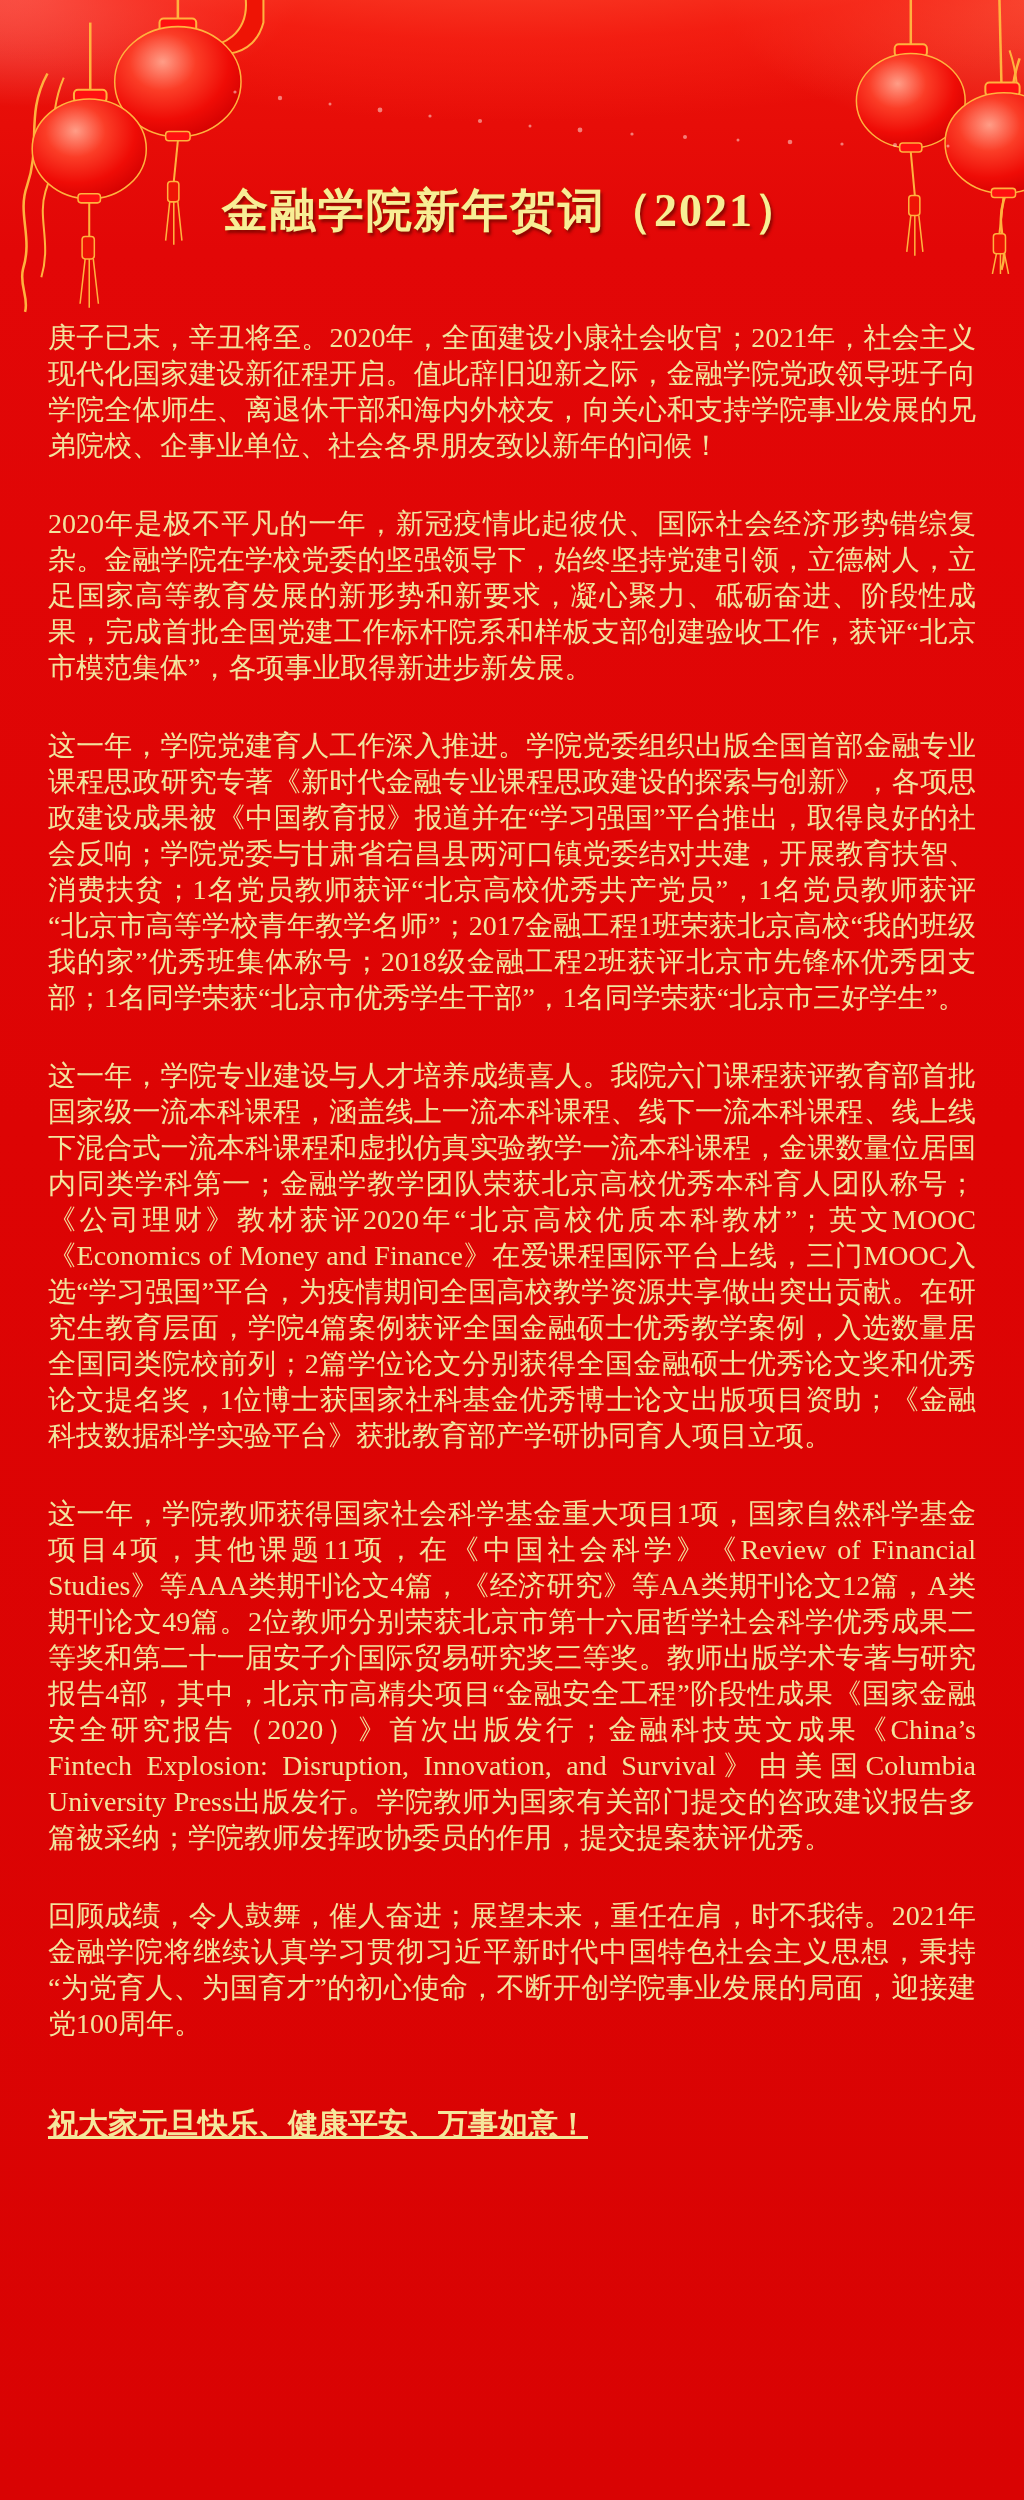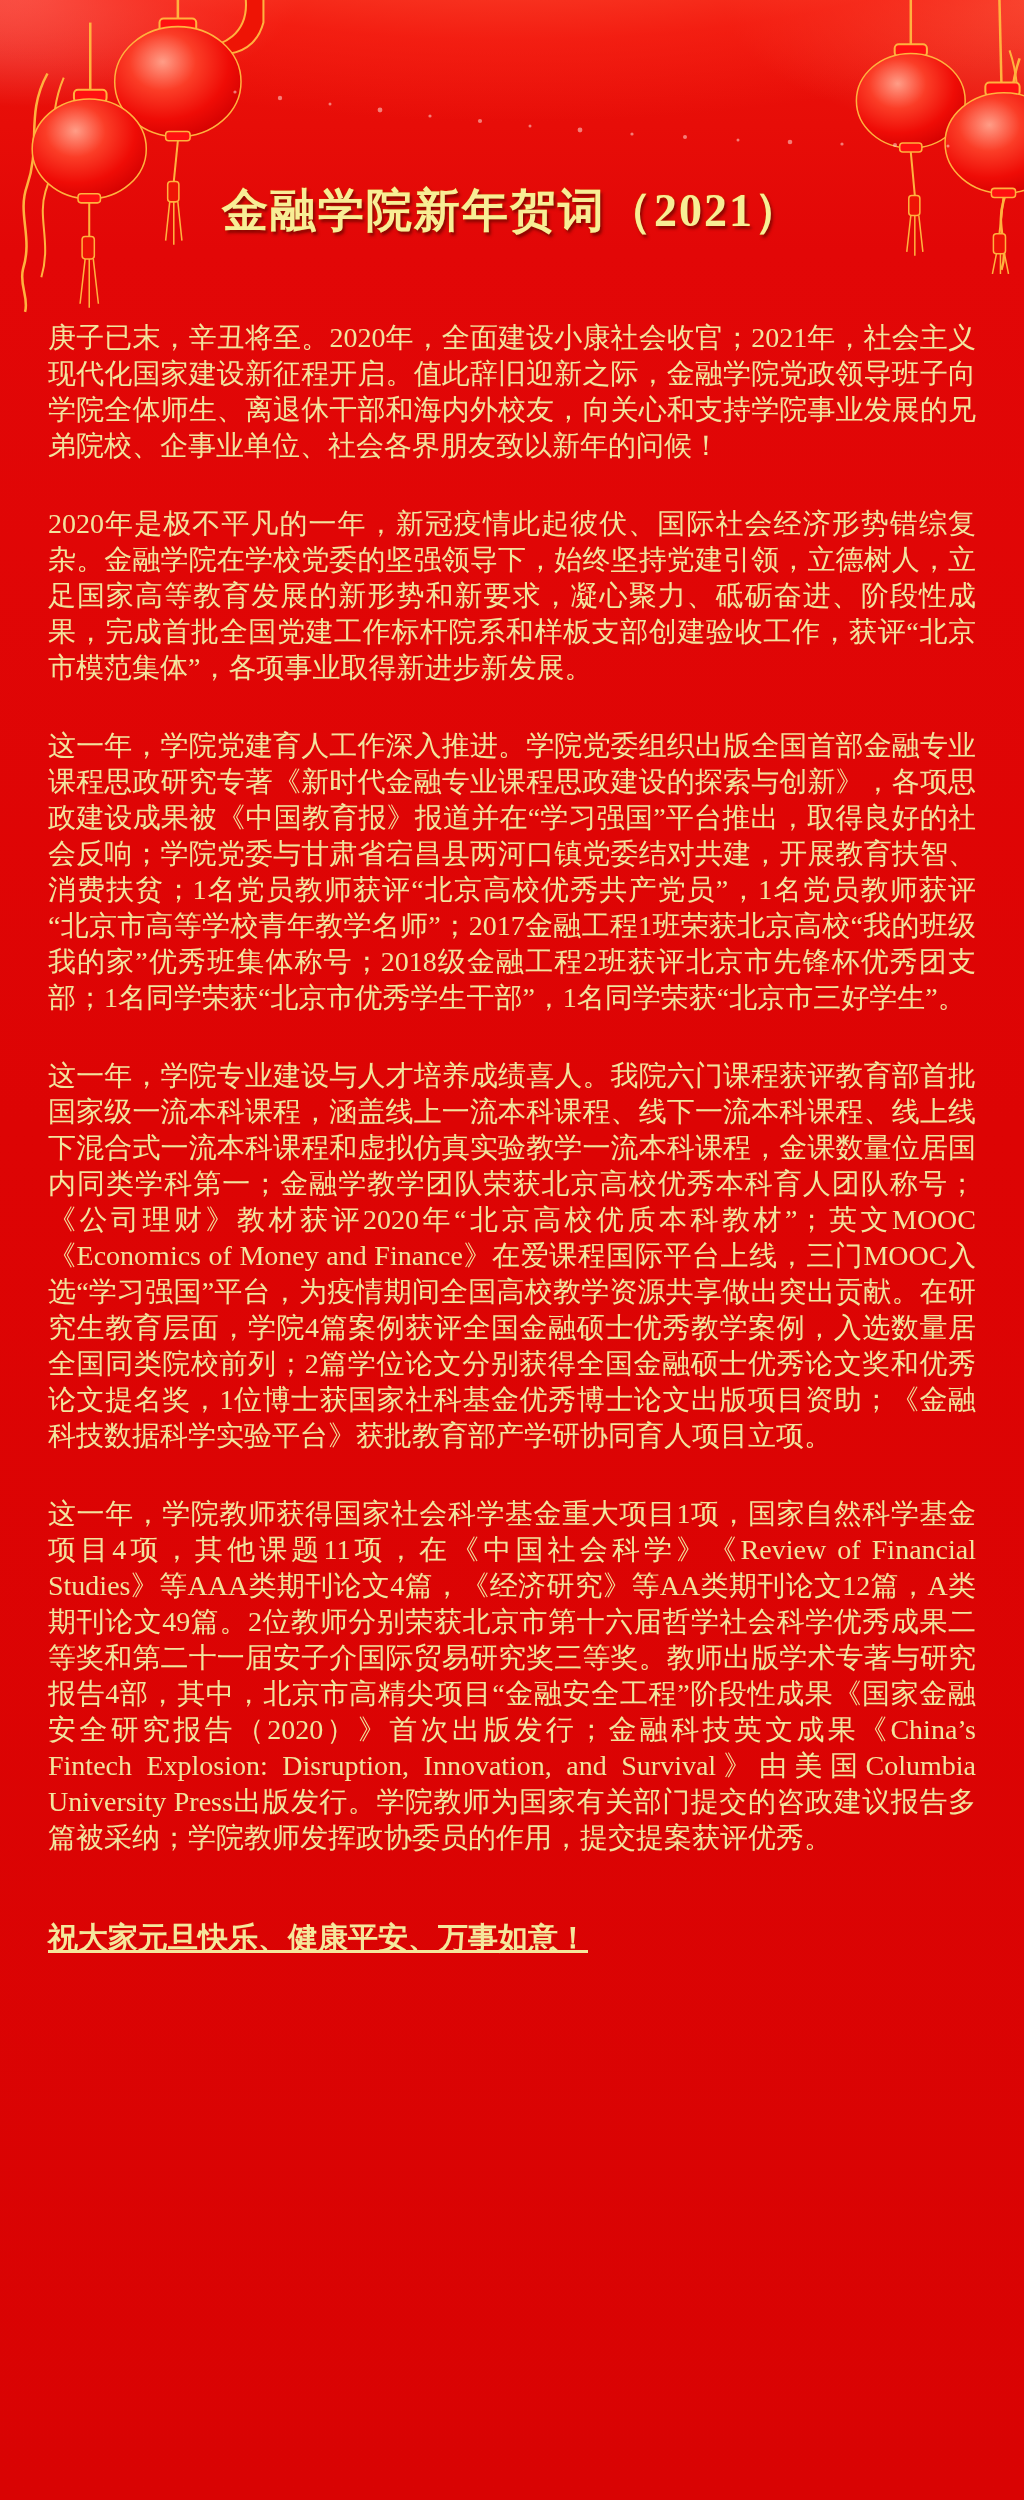--- a/index.html
+++ b/index.html
@@ -119,16 +119,17 @@
 
     <h1 class="title">金融学院新年贺词（2021）</h1>
   </header>
 
   <main class="letter">
     <p class="para">庚子已末，辛丑将至。2020年，全面建设小康社会收官；2021年，社会主义现代化国家建设新征程开启。值此辞旧迎新之际，金融学院党政领导班子向学院全体师生、离退休干部和海内外校友，向关心和支持学院事业发展的兄弟院校、企事业单位、社会各界朋友致以新年的问候！</p>
     <p class="para">2020年是极不平凡的一年，新冠疫情此起彼伏、国际社会经济形势错综复杂。金融学院在学校党委的坚强领导下，始终坚持党建引领，立德树人，立足国家高等教育发展的新形势和新要求，凝心聚力、砥砺奋进、阶段性成果，完成首批全国党建工作标杆院系和样板支部创建验收工作，获评“北京市模范集体”，各项事业取得新进步新发展。</p>
     <p class="para">这一年，学院党建育人工作深入推进。学院党委组织出版全国首部金融专业课程思政研究专著《新时代金融专业课程思政建设的探索与创新》，各项思政建设成果被《中国教育报》报道并在“学习强国”平台推出，取得良好的社会反响；学院党委与甘肃省宕昌县两河口镇党委结对共建，开展教育扶智、消费扶贫；1名党员教师获评“北京高校优秀共产党员”，1名党员教师获评“北京市高等学校青年教学名师”；2017金融工程1班荣获北京高校“我的班级我的家”优秀班集体称号；2018级金融工程2班获评北京市先锋杯优秀团支部；1名同学荣获“北京市优秀学生干部”，1名同学荣获“北京市三好学生”。</p>
     <p class="para">这一年，学院专业建设与人才培养成绩喜人。我院六门课程获评教育部首批国家级一流本科课程，涵盖线上一流本科课程、线下一流本科课程、线上线下混合式一流本科课程和虚拟仿真实验教学一流本科课程，金课数量位居国内同类学科第一；金融学教学团队荣获北京高校优秀本科育人团队称号；《公司理财》教材获评2020年“北京高校优质本科教材”；英文MOOC《Economics of Money and Finance》在爱课程国际平台上线，三门MOOC入选“学习强国”平台，为疫情期间全国高校教学资源共享做出突出贡献。在研究生教育层面，学院4篇案例获评全国金融硕士优秀教学案例，入选数量居全国同类院校前列；2篇学位论文分别获得全国金融硕士优秀论文奖和优秀论文提名奖，1位博士获国家社科基金优秀博士论文出版项目资助；《金融科技数据科学实验平台》获批教育部产学研协同育人项目立项。</p>
     <p class="para">这一年，学院教师获得国家社会科学基金重大项目1项，国家自然科学基金项目4项，其他课题11项，在《中国社会科学》《Review of Financial Studies》等AAA类期刊论文4篇，《经济研究》等AA类期刊论文12篇，A类期刊论文49篇。2位教师分别荣获北京市第十六届哲学社会科学优秀成果二等奖和第二十一届安子介国际贸易研究奖三等奖。教师出版学术专著与研究报告4部，其中，北京市高精尖项目“金融安全工程”阶段性成果《国家金融安全研究报告（2020）》首次出版发行；金融科技英文成果《China’s Fintech Explosion: Disruption, Innovation, and Survival》由美国Columbia University Press出版发行。学院教师为国家有关部门提交的咨政建议报告多篇被采纳；学院教师发挥政协委员的作用，提交提案获评优秀。</p>
+    <p class="para">回顾成绩，令人鼓舞，催人奋进；展望未来，重任在肩，时不我待。2021年金融学院将继续认真学习贯彻习近平新时代中国特色社会主义思想，秉持“为党育人、为国育才”的初心使命，不断开创学院事业发展的局面，迎接建党100周年。</p>
     <p class="closing">祝大家元旦快乐、健康平安、万事如意！</p>
   </main>
 
 </div>
 
 </body></html>

